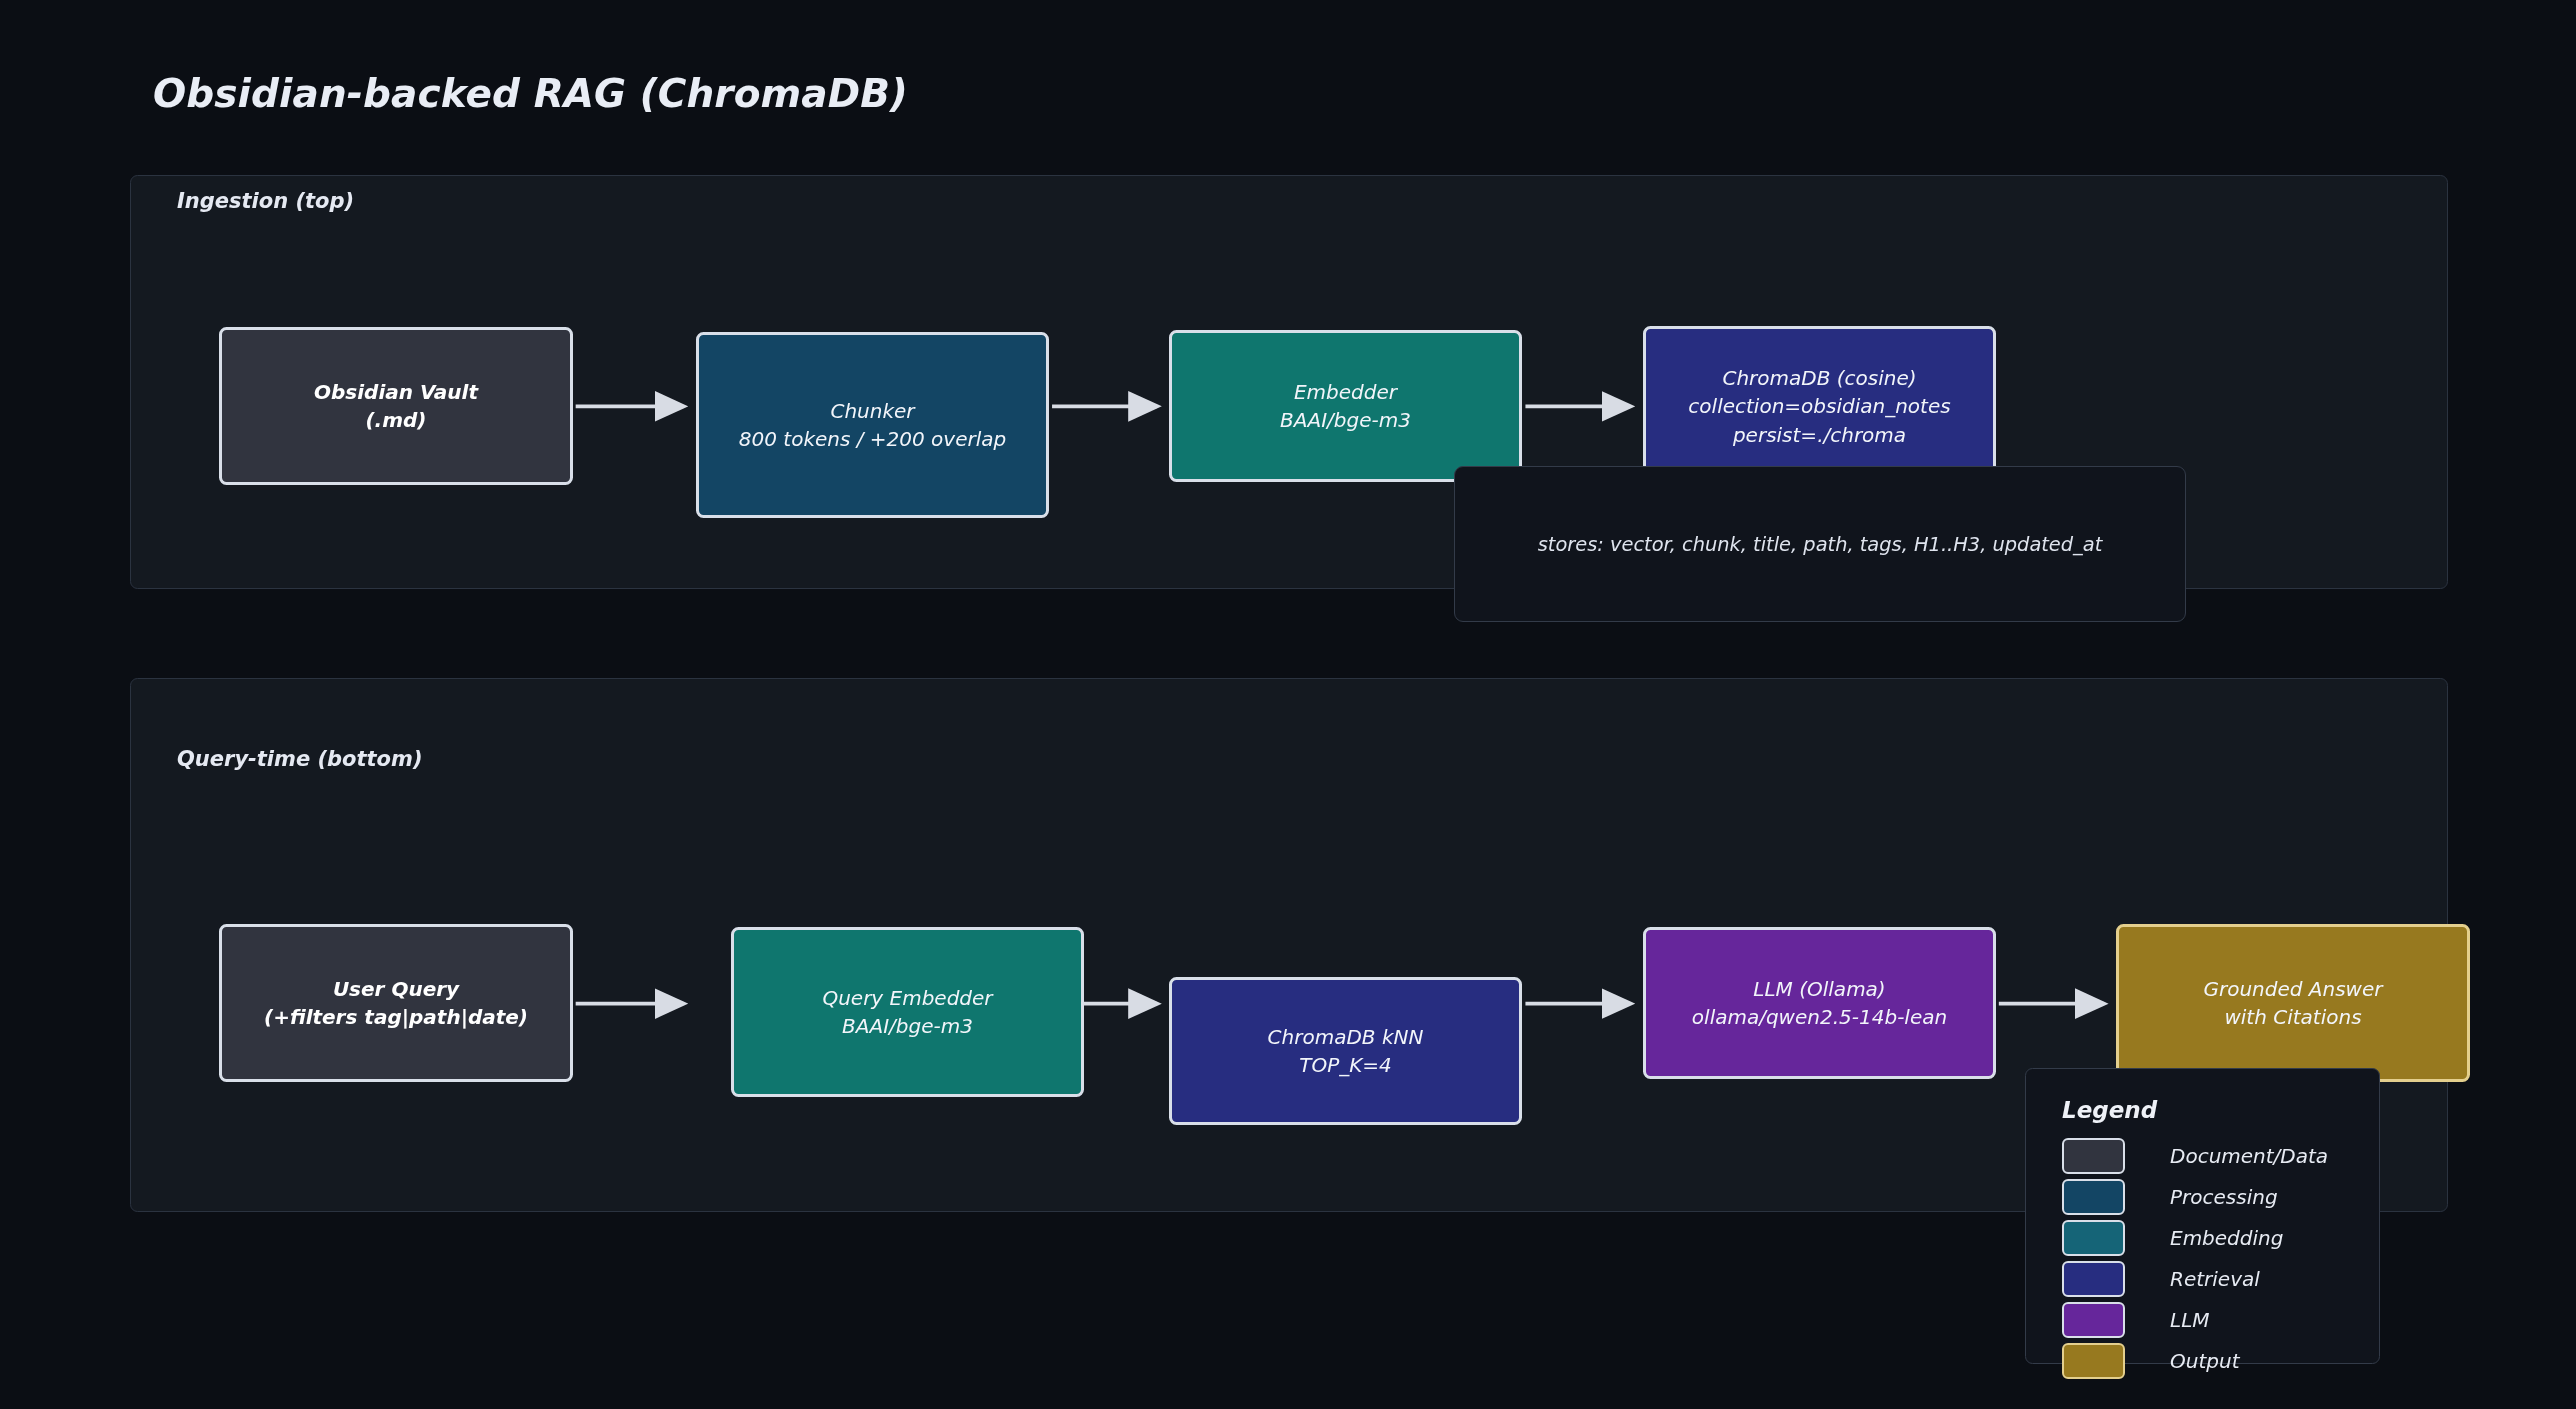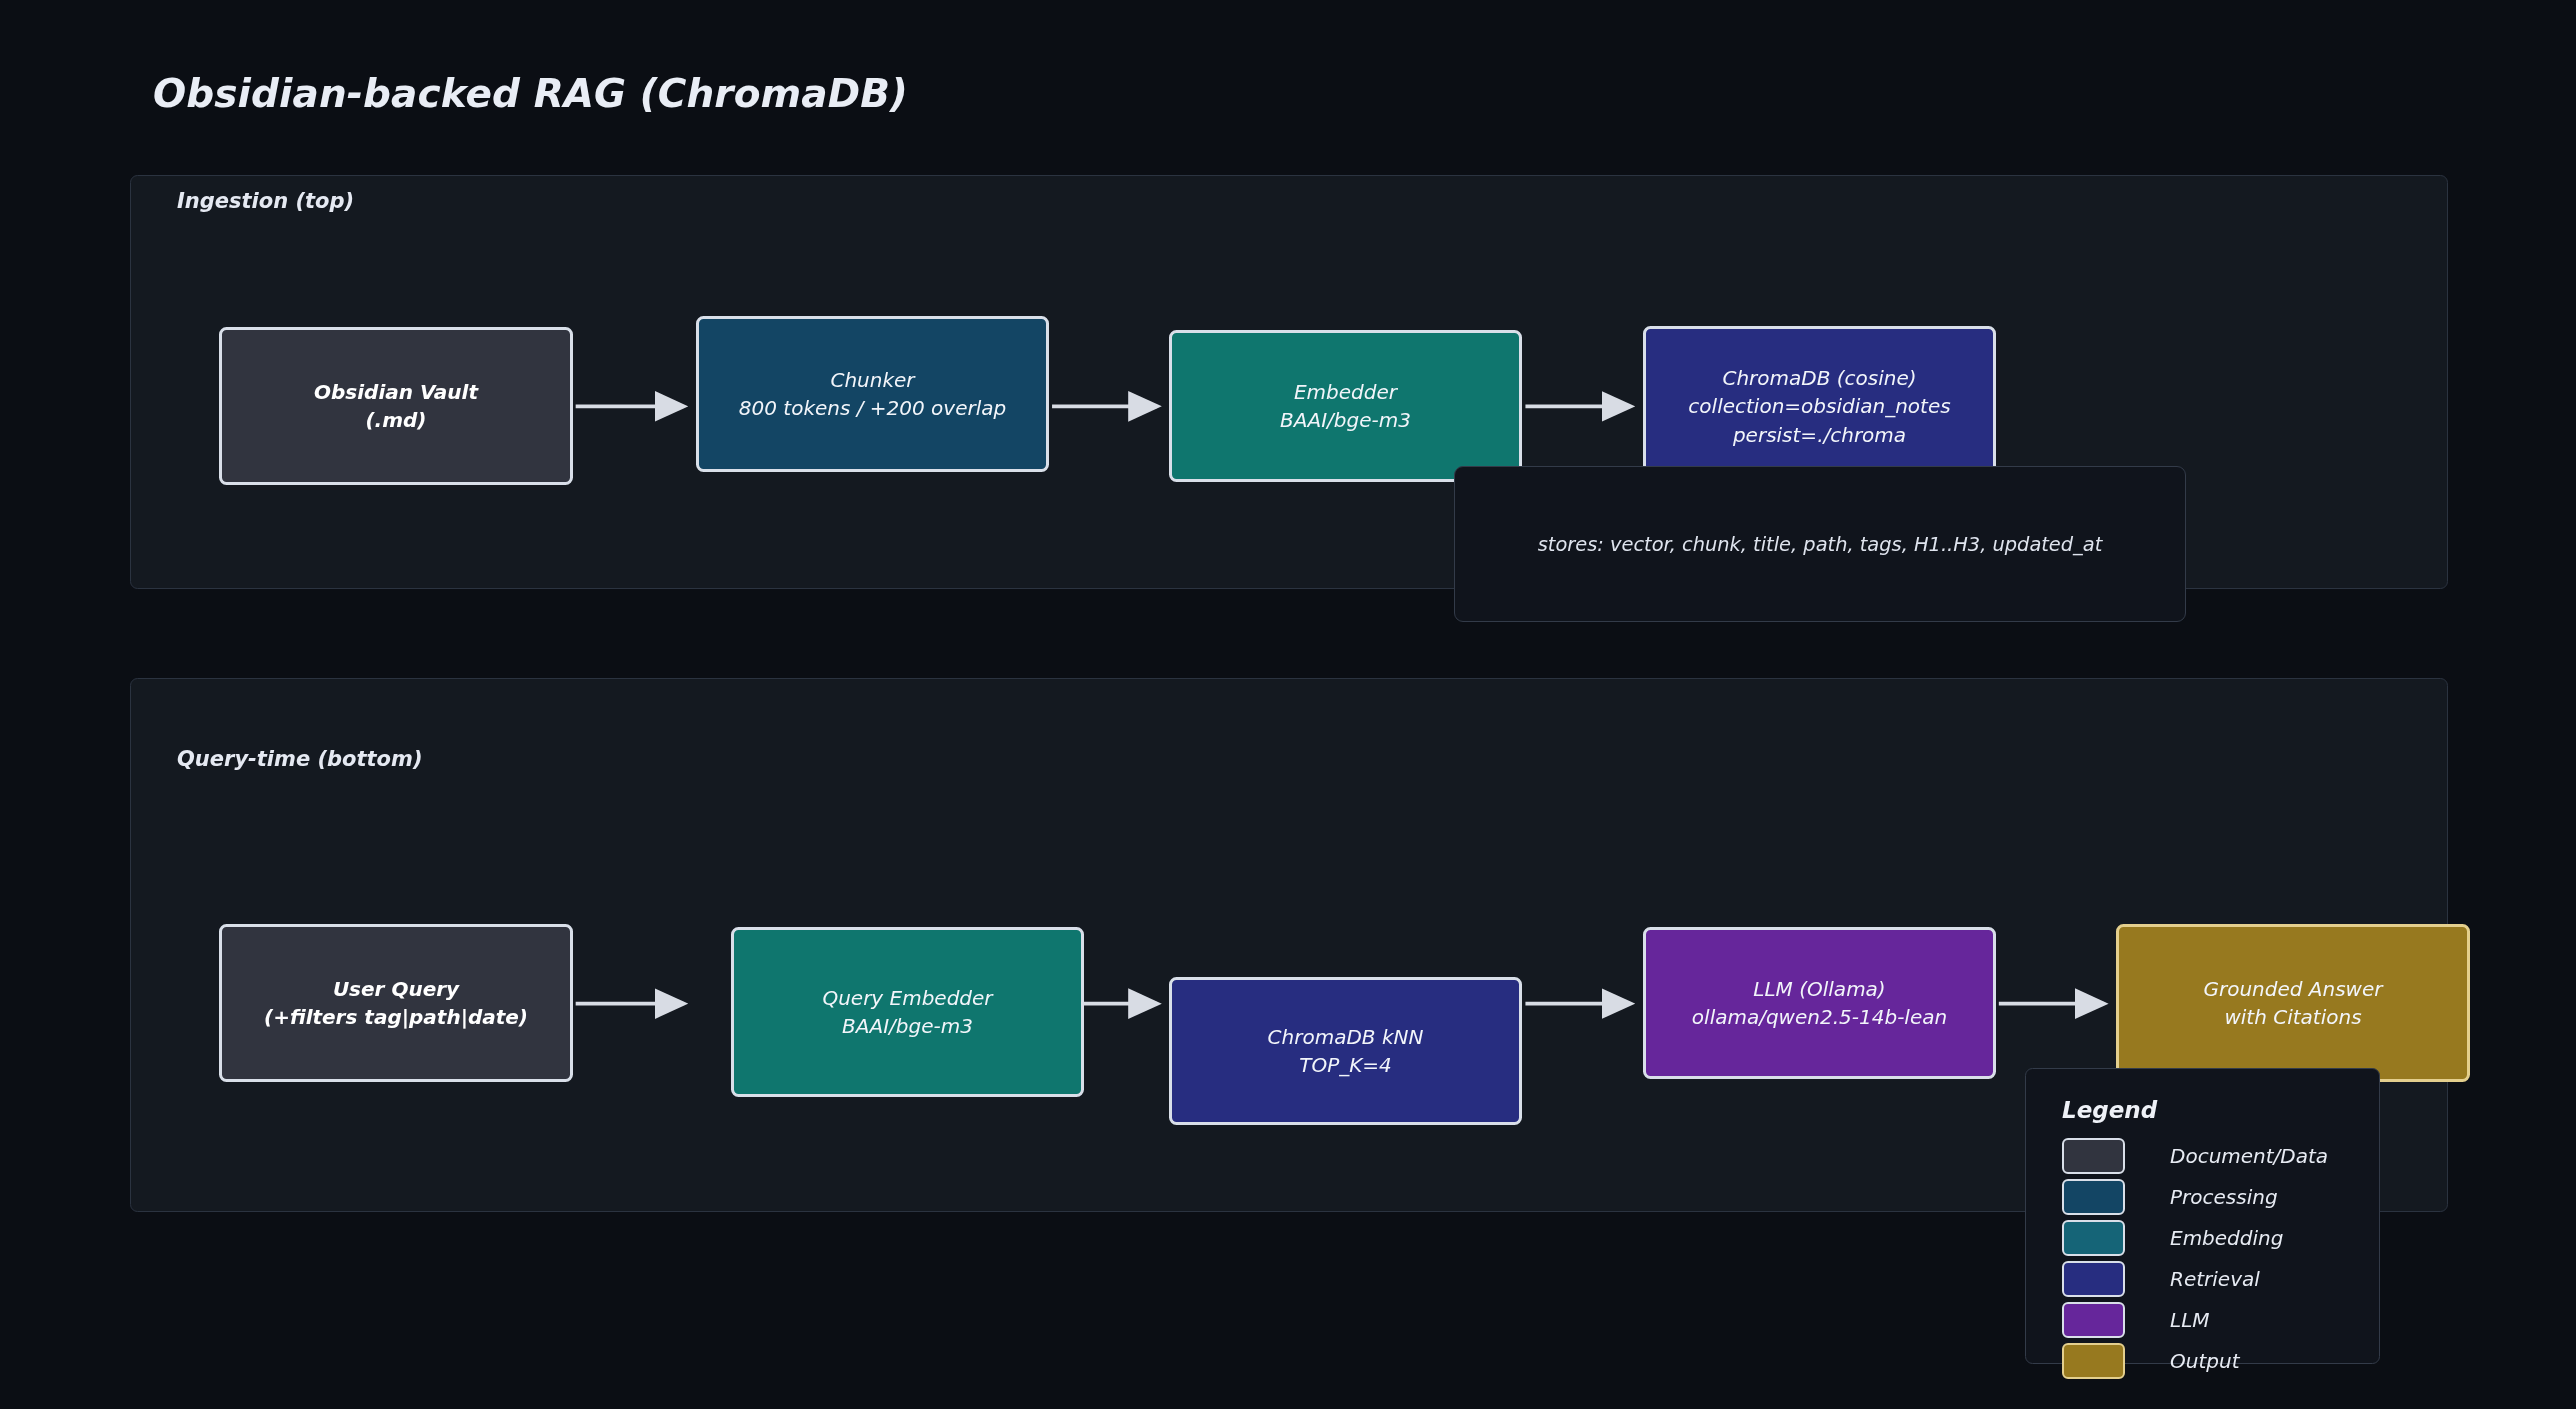--- a/index.html
+++ b/index.html
@@ -85,21 +85,21 @@
   .node.embedding  { background: #0f766e; }
   .node.retrieval  { background: #272d80; }
   .node.llm        { background: #66269b; }
   .node.output     {
     background: #97791f;
     border-color: #e4cf8d;
   }
 
   
   #node-vault    { left: 219px; top: 327px; width: 354px; height: 158px; }
-  #node-chunker  { left: 696px; top: 316px; width: 353px; height: 156px; }
+  #node-chunker  { left: 696px; top: 332px; width: 353px; height: 186px; }
   #node-embedder { left: 1169px; top: 330px; width: 353px; height: 152px; }
   #node-chromadb { left: 1643px; top: 326px; width: 353px; height: 161px; }
 
   
   #node-user-query     { left: 219px; top: 924px; width: 354px; height: 158px; }
   #node-query-embedder { left: 731px; top: 927px; width: 353px; height: 170px; }
   #node-chroma-knn     { left: 1169px; top: 977px; width: 353px; height: 148px; }
   #node-llm            { left: 1643px; top: 927px; width: 353px; height: 152px; }
   #node-output         { left: 2116px; top: 924px; width: 354px; height: 158px; }
 

